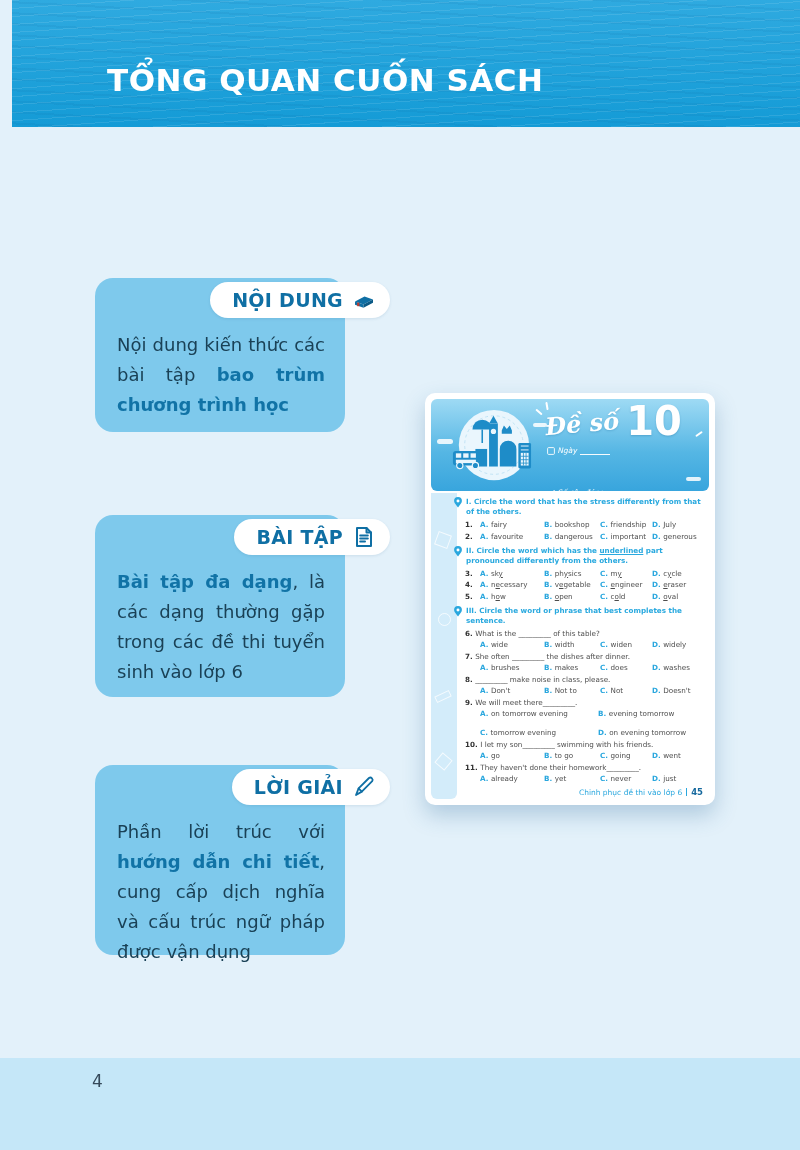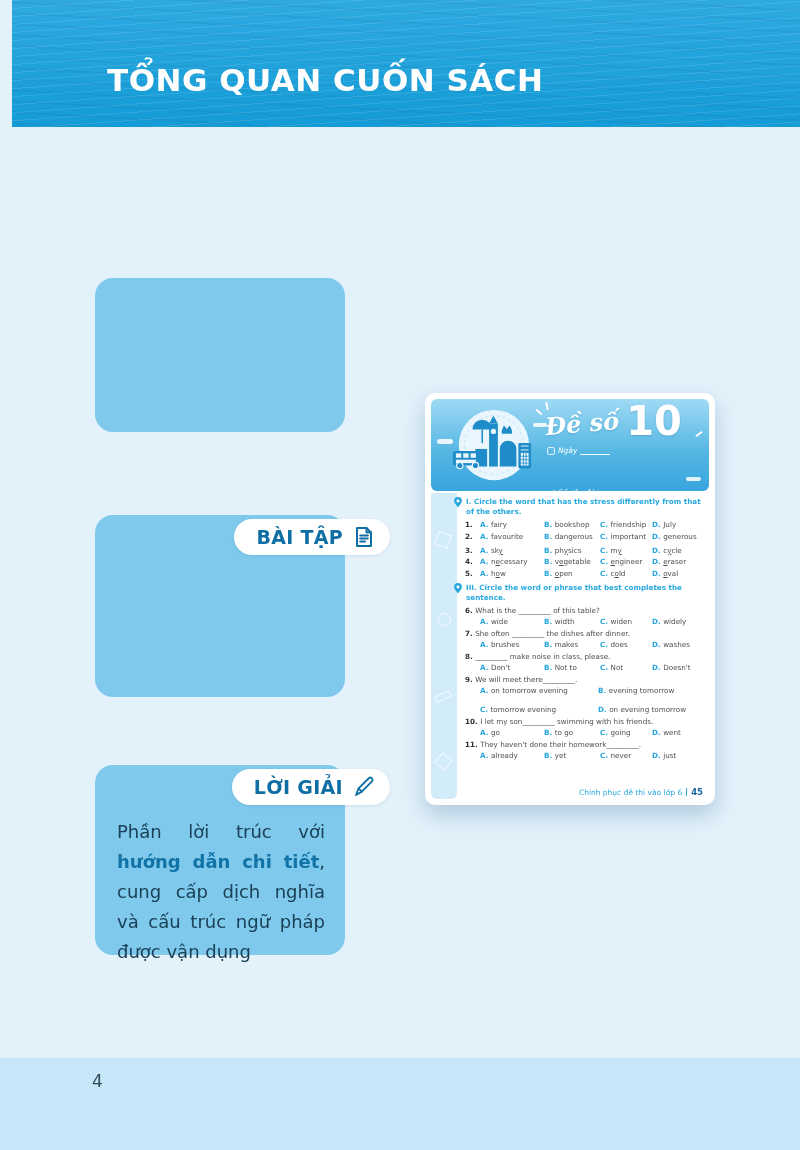--- a/index.html
+++ b/index.html
@@ -97,34 +97,47 @@
 
 <div class="page">
 
   <header class="top-band">
     <h1 class="page-title">TỔNG QUAN CUỐN SÁCH</h1>
   </header>
 
 
   <div id="cards">
       <div class="card card1">
+        <div class="pill">
+          <span class="pill-label">NỘI DUNG</span>
+          <span class="pill-icon">
+            <svg viewBox="0 0 24 24">
+              <path d="M3 13.5 L12.5 8.5 L21 11.5 L11.5 16.5 Z" fill="#0F6FA4"></path>
+              <path d="M3 13.5 L11.5 16.5 L11.5 19.8 L3 16.8 Z" fill="#0F6FA4"></path>
+              <path d="M21 11.5 L21 14.8 L11.5 19.8 L11.5 16.5 Z" fill="#0B5A86"></path>
+              <rect x="5.2" y="14.6" width="2.2" height="3.6" fill="#C0392B"></rect>
+            </svg>
+          </span>
+        </div>
+        <p class="card-body"><span>Nội dung kiến thức các bài tập </span><b>bao trùm chương trình học</b></p>
       </div>
       <div class="card card2">
         <div class="pill">
           <span class="pill-label">BÀI TẬP</span>
           <span class="pill-icon">
             <svg viewBox="0 0 24 24" fill="none" stroke="#0F6FA4" stroke-width="2" stroke-linejoin="round" stroke-linecap="round">
               <path d="M5 3 h9.5 L19 7.5 V21 H5 Z"></path>
               <path d="M14.5 3 V7.5 H19"></path>
               <line x1="8.2" y1="10.5" x2="15.8" y2="10.5"></line>
               <line x1="8.2" y1="13.5" x2="15.8" y2="13.5"></line>
               <line x1="8.2" y1="16.5" x2="13" y2="16.5"></line>
             </svg>
           </span>
         </div>
+        <p class="card-body"><b>Bài tập đa dạng</b><span>, là các dạng thường gặp trong các đề thi tuyển sinh vào lớp 6</span></p>
       </div>
       <div class="card card3">
         <div class="pill">
           <span class="pill-label">LỜI GIẢI</span>
           <span class="pill-icon">
             <svg viewBox="0 0 24 24" fill="none" stroke="#0F6FA4" stroke-width="1.8" stroke-linejoin="round" stroke-linecap="round">
               <path d="M4 20 L6.6 13.4 L17 3 a2.3 2.3 0 0 1 3.2 3.2 L9.8 16.6 Z"></path>
               <path d="M6.6 13.4 l3.2 3.2"></path>
             </svg>
           </span>
@@ -235,20 +248,29 @@
           </div>
           <div class="q-row">
             <b class="q-num">2.</b>
             <span class="opt"><b class="opt-letter">A. </b>favourite</span>
             <span class="opt"><b class="opt-letter">B. </b>dangerous</span>
             <span class="opt"><b class="opt-letter">C. </b>important</span>
             <span class="opt"><b class="opt-letter">D. </b>generous</span>
           </div>
         </div>
         <div class="section">
+          <div class="sec-head-row">
+            <span class="pin">
+              <svg viewBox="0 0 10 14">
+                <path d="M5 0 a5 5 0 0 1 5 5 C10 8 6.5 10.5 5 13.5 C3.5 10.5 0 8 0 5 A5 5 0 0 1 5 0 Z" fill="#2AA7DE"></path>
+                <circle cx="5" cy="5" r="1.9" fill="#fff"></circle>
+              </svg>
+            </span>
+            <div class="sec-head">II. Circle the word which has the <u>underlined</u> part pronounced differently from the others.</div>
+          </div>
           <div class="q-row">
             <b class="q-num">3.</b>
             <span class="opt"><b class="opt-letter">A. </b>sk<u>y</u></span>
             <span class="opt"><b class="opt-letter">B. </b>ph<u>y</u>sics</span>
             <span class="opt"><b class="opt-letter">C. </b>m<u>y</u></span>
             <span class="opt"><b class="opt-letter">D. </b>c<u>y</u>cle</span>
           </div>
           <div class="q-row">
             <b class="q-num">4.</b>
             <span class="opt"><b class="opt-letter">A. </b>n<u>e</u>cessary</span>

